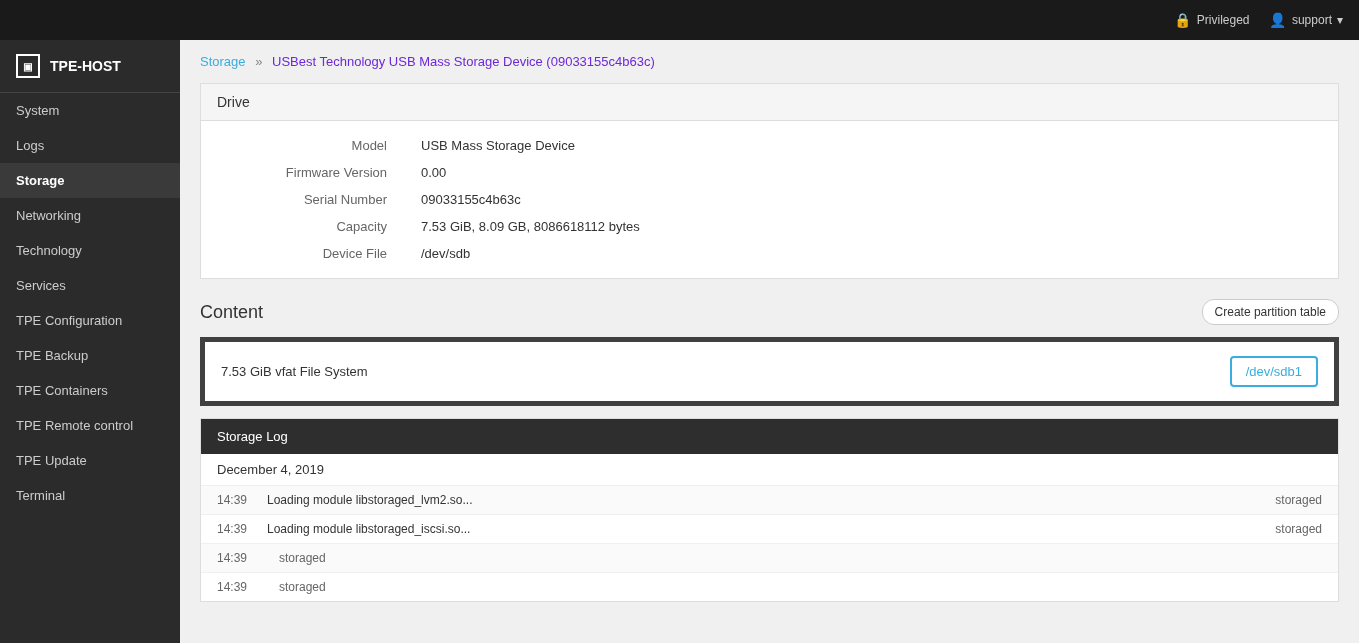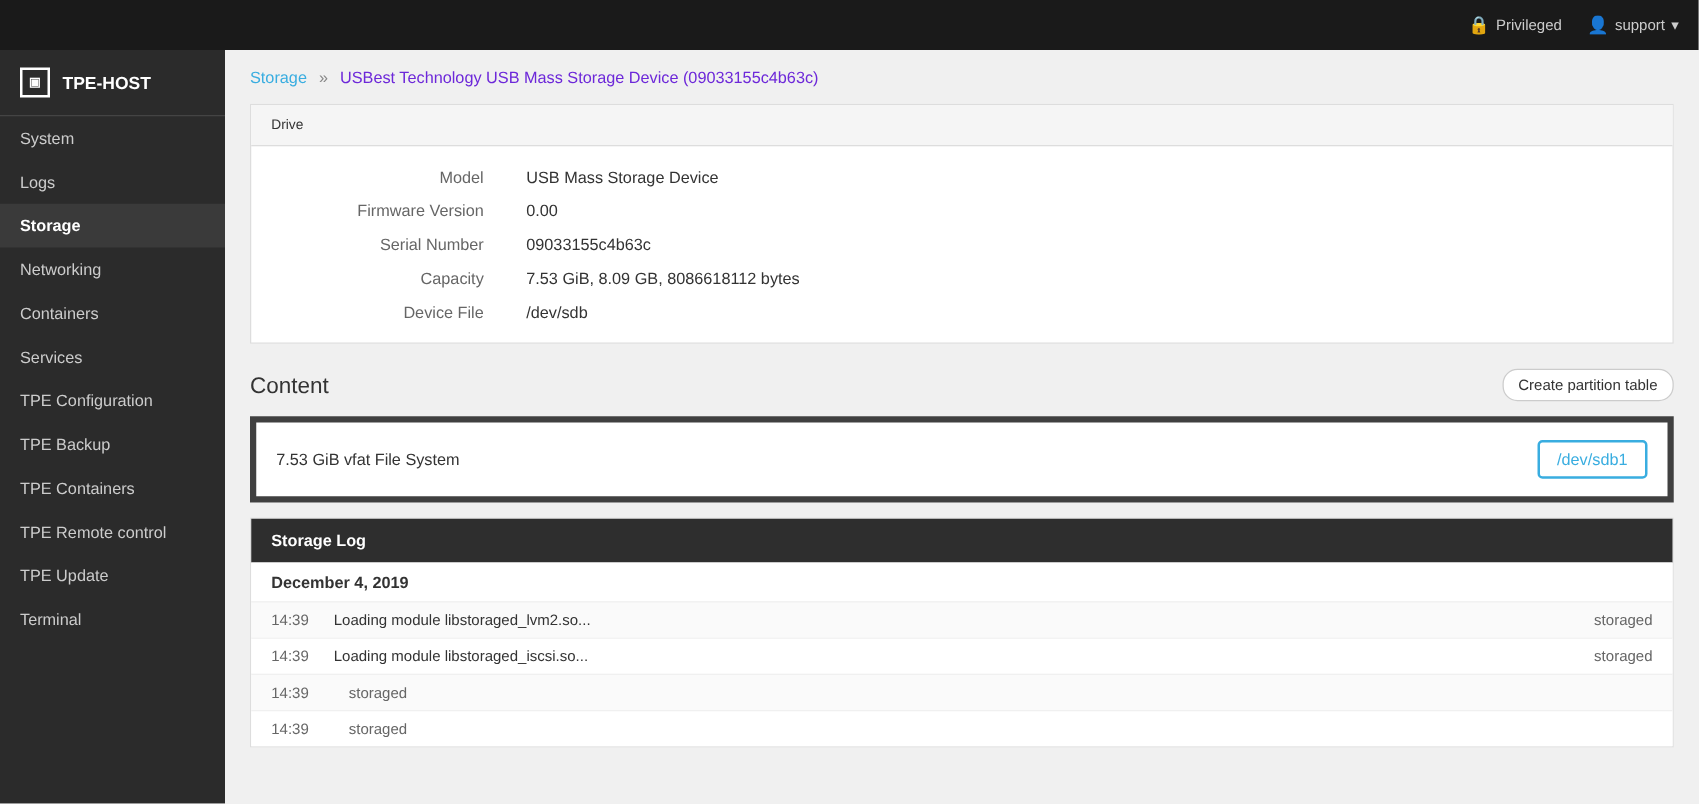--- a/index.html
+++ b/index.html
@@ -94,21 +94,21 @@
 
     
     .card {
       background: #fff;
       border: 1px solid #ddd;
       margin: 0 20px 20px 20px;
     }
     .card-header {
       background: #f5f5f5;
       padding: 10px 16px;
-      font-size: 11px;
+      font-size: 14px;
       font-weight: 500;
       color: #333;
       border-bottom: 1px solid #ddd;
     }
     .card-body { padding: 10px 0; }
 
     
     .drive-table { width: 100%; }
     .drive-table tr td {
       padding: 5px 16px;
@@ -171,26 +171,26 @@
     
     .storage-log {
       background: #fff;
       border: 1px solid #ddd;
     }
     .storage-log-header {
       background: #2e2e2e;
       color: #fff;
       padding: 10px 16px;
       font-size: 13px;
-      font-weight: 700;
+      font-weight: 400;
     }
     .log-date {
       padding: 8px 16px;
       font-size: 13px;
-      font-weight: bold;
+      font-weight: normal;
       color: #333;
       background: #fff;
     }
     .log-row {
       display: flex;
       align-items: center;
       padding: 7px 16px;
       font-size: 12px;
       border-top: 1px solid #f0f0f0;
     }
@@ -219,21 +219,21 @@
 
   <div class="sidebar">
     <div class="sidebar-logo">
       <div class="logo-icon">▣</div>
       <span>TPE-HOST</span>
     </div>
     <div class="sidebar-item">System</div>
     <div class="sidebar-item">Logs</div>
     <div class="sidebar-item active">Storage</div>
     <div class="sidebar-item">Networking</div>
-    <div class="sidebar-item">Containers</div>
+    <div class="sidebar-item">Technology</div>
     <div class="sidebar-item">Services</div>
     <div class="sidebar-item">TPE Configuration</div>
     <div class="sidebar-item">TPE Backup</div>
     <div class="sidebar-item">TPE Containers</div>
     <div class="sidebar-item">TPE Remote control</div>
     <div class="sidebar-item">TPE Update</div>
     <div class="sidebar-item">Terminal</div>
   </div>
 
   <div class="content-area">

